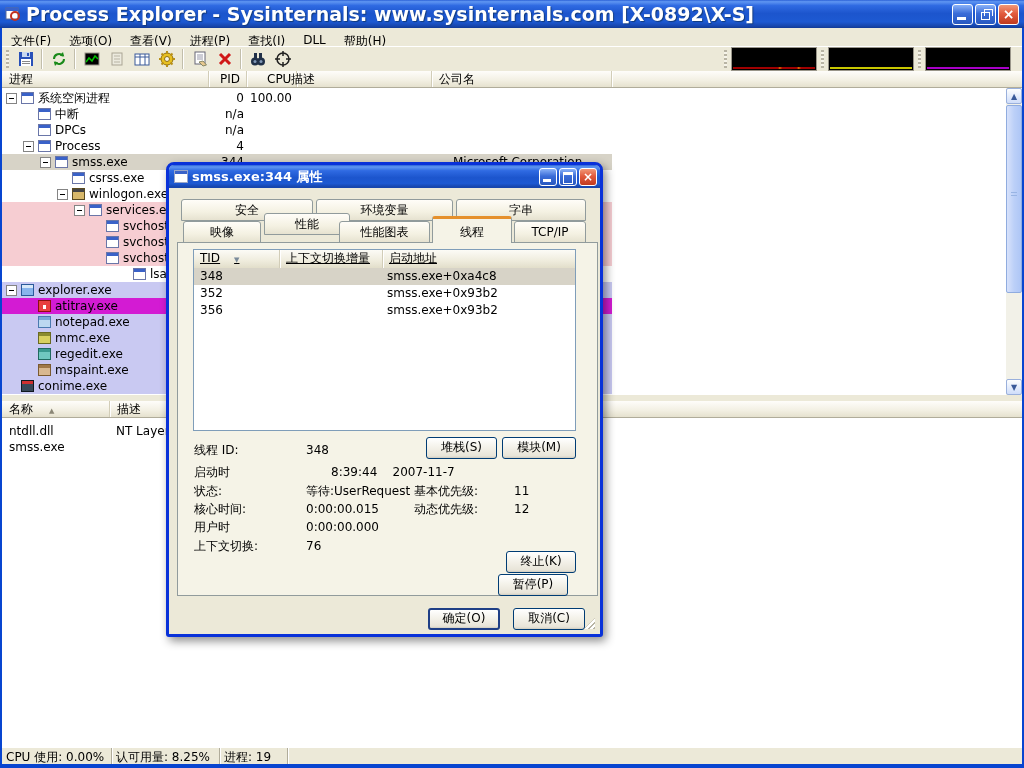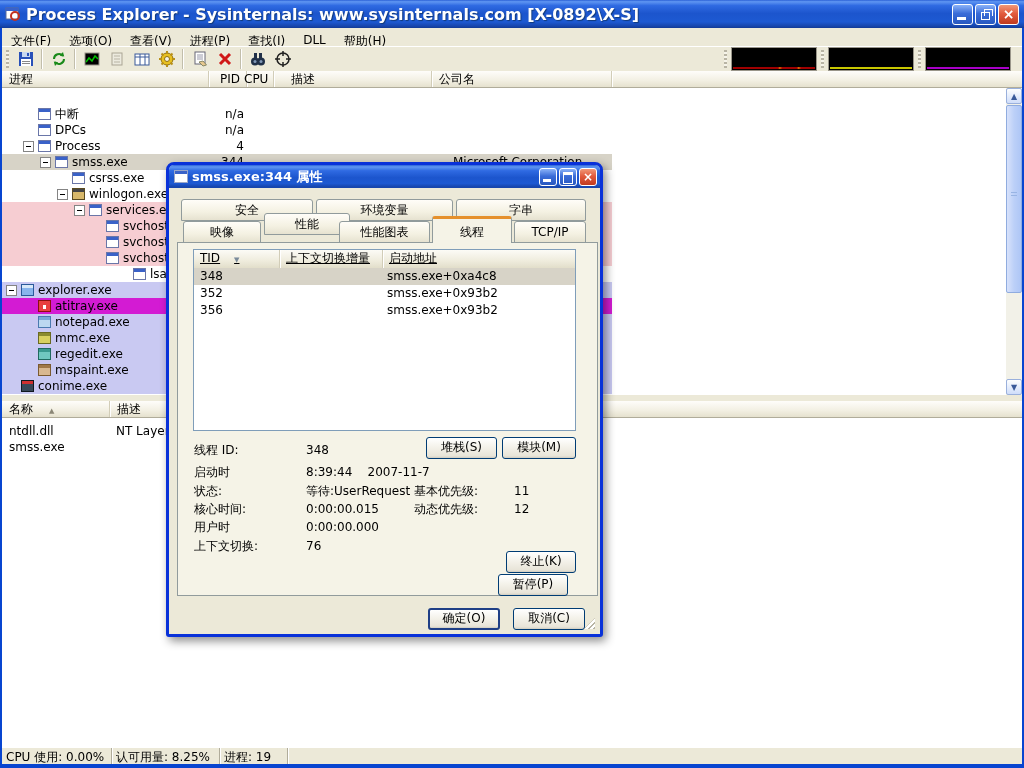--- a/index.html
+++ b/index.html
@@ -6,21 +6,21 @@
     font-family:"DejaVu Sans",sans-serif;font-size:12px;color:#000;background:#ece9d8;position:relative;}
   .abs{position:absolute;}
   
   .frame-left{left:0;top:28px;width:2px;height:740px;background:#0845d0;}
   .frame-right{left:1022px;top:28px;width:2px;height:740px;background:#0845d0;}
   .frame-bottom{left:0;top:764px;width:1024px;height:4px;background:#0845d0;}
   
   .titlebar{left:0;top:0;width:1024px;height:28px;box-sizing:border-box;
     background:linear-gradient(180deg,#2b61d6 0%,#5f96f2 6%,#2f6ae2 20%,#1c55cd 48%,#1d59d2 78%,#1746ad 93%,#123a96 100%);
     display:flex;align-items:center;padding:0 5px;}
-  .title-text{color:#fff;font-weight:bold;font-size:16px;margin-left:5px;text-shadow:1px 1px 1px #123a7a;
+  .title-text{color:#fff;font-weight:bold;font-size:19px;margin-left:5px;text-shadow:1px 1px 1px #123a7a;
     font-family:"DejaVu Sans",sans-serif;white-space:nowrap;}
   .tb-buttons{margin-left:auto;display:flex;gap:2px;}
   .tb-btn{width:21px;height:21px;border:1px solid #fff;border-radius:3px;box-sizing:border-box;
     display:flex;align-items:center;justify-content:center;position:relative;}
   .tb-blue{background:linear-gradient(180deg,#8ab2f8,#3a6cd8 45%,#2858c0);}
   .tb-red{background:linear-gradient(180deg,#f09878,#e25b3e 45%,#c03a1e);}
   .g-min{position:absolute;left:4px;bottom:4px;width:9px;height:3px;background:#fff;}
   .g-restore{position:absolute;left:5px;top:7px;width:7px;height:6px;border:1px solid #fff;background:transparent;}
   .g-restore2{position:absolute;left:8px;top:4px;width:7px;height:6px;border:1px solid #fff;border-bottom:none;}
   .g-max{position:absolute;left:4px;top:4px;width:9px;height:9px;border:1px solid #fff;border-top:3px solid #fff;}
@@ -118,21 +118,21 @@
     background:linear-gradient(180deg,#fcfbf6,#efecdd 60%,#e2deca);border-bottom:1px solid #c6c2ac;}
   .tl-h{box-sizing:border-box;padding-left:6px;border-right:1px solid #d2cdb8;box-shadow:1px 0 0 #fff;
     white-space:nowrap;overflow:hidden;}
   .tl-row{position:absolute;left:0;width:100%;height:17px;display:flex;line-height:17px;}
   .tl-row.sel{background:#d7d3c7;}
   .tl-c1{width:86px;flex:none;padding-left:6px;box-sizing:border-box;}
   .tl-c2{width:103px;flex:none;padding-left:6px;box-sizing:border-box;}
   .tl-c3{flex:1;padding-left:4px;}
   
   .fld{position:absolute;white-space:nowrap;line-height:15px;}
-  .pre{white-space:pre;}
+  .pre{white-space:pre;margin-left:25px;}
   
   .xbtn{position:absolute;box-sizing:border-box;height:22px;line-height:19px;text-align:center;font-size:12px;
     background:linear-gradient(180deg,#ffffff,#f4f2ea 45%,#e8e4d8 90%,#d0ccc0);
     border:1px solid #003c74;border-radius:3px;}
   .xbtn.default{border:2px solid #1f3f86;line-height:17px;}
   .dgrip{position:absolute;right:5px;bottom:5px;width:11px;height:11px;
     background:repeating-linear-gradient(135deg,#fff 0 2px,#b8b4a4 2px 4px);
     clip-path:polygon(100% 0,100% 100%,0 100%);}
 </style>
 </head>
@@ -270,26 +270,37 @@
     </span>
   <span class="tgrip"></span>
   <span class="graph">
       <span class="gl gl-io"></span>
     </span>
 </div>
 
 <div class="abs hdrbar">
   <span class="hcell" style="left:0;width:207px">进程</span>
   <span class="hcell hr" style="left:207px;width:38px">PID</span>
-  <span class="hcell hr" style="left:235px;width:37px">CPU</span>
+  <span class="hcell hr" style="left:258px;width:37px">CPU</span>
   <span class="hcell" style="left:282px;width:148px">描述</span>
   <span class="hcell" style="left:430px;width:180px">公司名</span>
 </div>
 
 <div class="abs toppane">
+  <div class="prow" style="top:2px">
+    <span class="c-tree" style="padding-left:4px">
+        <span class="exp"></span>
+        <span class="ico"></span>
+        <span>系统空闲进程</span>
+      </span>
+    <span class="c-pid">0</span>
+    <span class="c-cpu">100.00</span>
+    <span class="c-desc"></span>
+    <span class="c-co"></span>
+  </div>
   <div class="prow" style="top:18px">
     <span class="c-tree" style="padding-left:21px">
         <span class="expsp"></span>
         <span class="ico"></span>
         <span>中断</span>
       </span>
     <span class="c-pid">n/a</span>
     <span class="c-cpu"></span>
     <span class="c-desc">硬件中断</span>
     <span class="c-co"></span>

